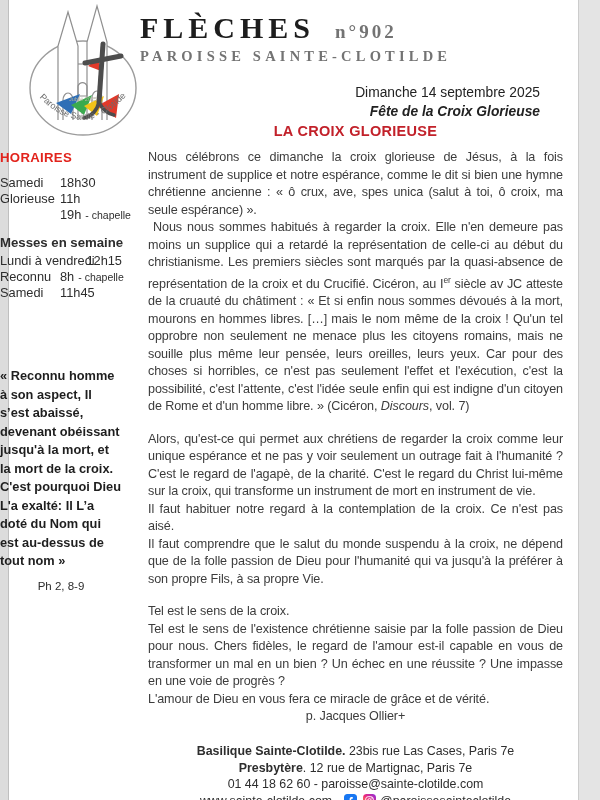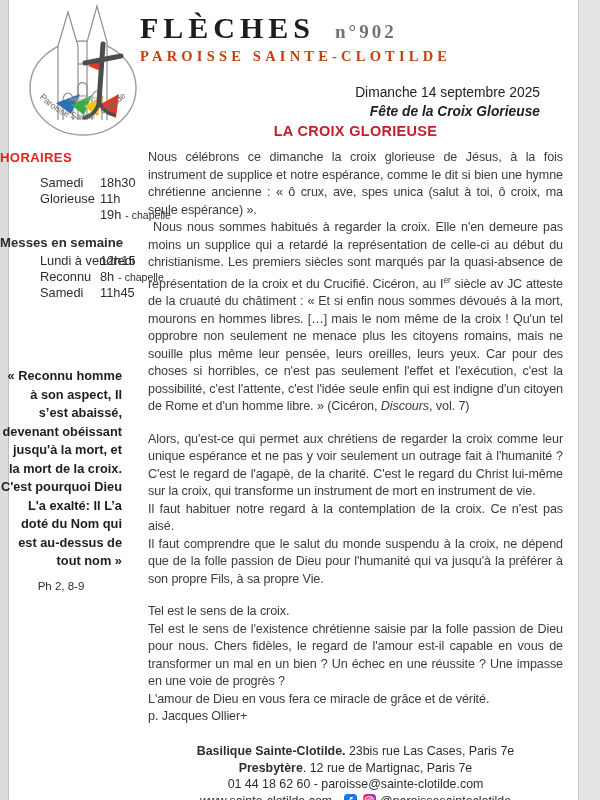--- a/index.html
+++ b/index.html
@@ -19,55 +19,55 @@
   .mh-title{
     font-family:"Liberation Serif", serif;font-weight:bold;font-size:30px;
     letter-spacing:5px;color:#1d1d1d;
   }
   .mh-issue{
     font-family:"Liberation Serif", serif;font-weight:bold;font-size:19px;
     letter-spacing:3px;color:#737373;margin-left:20px;
   }
   .mh-sub{
     font-family:"Liberation Serif", serif;font-weight:bold;font-size:14.5px;
-    letter-spacing:4.2px;color:#c2410c;margin-top:3px;
+    letter-spacing:4.2px;color:#737373;margin-top:3px;
   }
   .date-block{
     position:absolute;left:240px;top:83px;width:300px;text-align:right;
     font-size:13.8px;line-height:19px;color:#222222;
   }
   .feast{font-weight:bold;font-style:italic;}
   .article-title{
     position:absolute;left:148px;top:123px;width:415px;text-align:center;
     color:#c2212a;font-weight:bold;font-size:14.5px;letter-spacing:0.3px;
   }
 
   
   .sidebar{position:absolute;left:0;top:150px;width:122px;font-size:12.8px;line-height:16px;color:#2d2d2d;}
   .sb-heading{color:#e2231c;font-weight:bold;font-size:13.2px;letter-spacing:0.3px;margin-bottom:9px;}
   .sb-section{margin-bottom:12px;}
   .sb-title{font-weight:bold;font-size:13.2px;margin-bottom:2px;white-space:nowrap;}
-  .sb-row{display:flex;white-space:nowrap;align-items:flex-end;margin-left:40px;}
+  .sb-row{display:flex;white-space:nowrap;align-items:flex-end;}
   .sb-day{min-width:56px;padding-right:4px;}
   .sb-time{}
   .sb-note{font-size:10.5px;padding-left:4px;}
-  .quote{margin-top:66px;text-align:right;font-weight:bold;font-size:12.8px;line-height:18.5px;color:#1e1e1e;}
+  .quote{margin-top:66px;text-align:left;font-weight:bold;font-size:12.8px;line-height:18.5px;color:#1e1e1e;}
   .quote-ref{text-align:center;font-size:11.5px;margin-top:7px;color:#2d2d2d;}
 
   
   .main{
     position:absolute;left:148px;top:149px;width:415px;
     font-size:12.6px;line-height:17.5px;letter-spacing:-0.1px;
     text-align:justify;color:#3c3c3c;
   }
   .main p{margin:0;}
   .main p.gap{margin-top:15px;}
   .sup{vertical-align:super;font-size:8.5px;}
   .i{font-style:italic;}
-  .signature{margin-top:36px;text-align:left;}
+  .signature{margin-top:36px;text-align:center;}
 
   
   .footer{
     position:absolute;left:148px;top:743px;width:415px;text-align:center;
     font-size:12.4px;line-height:16.5px;color:#2e2e2e;
   }
   .footer b{font-weight:bold;}
   .soc-icon{display:inline-block;width:13px;height:13px;border-radius:3px;vertical-align:-2px;margin:0 1px;}
 </style>
 </head>

